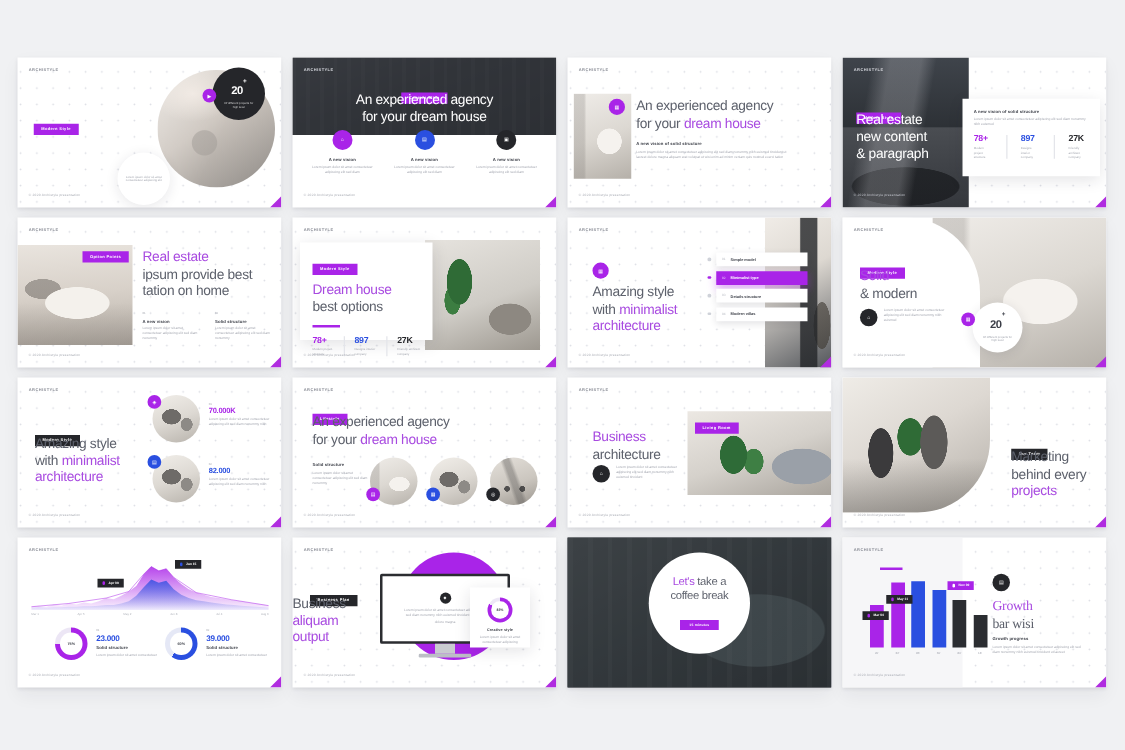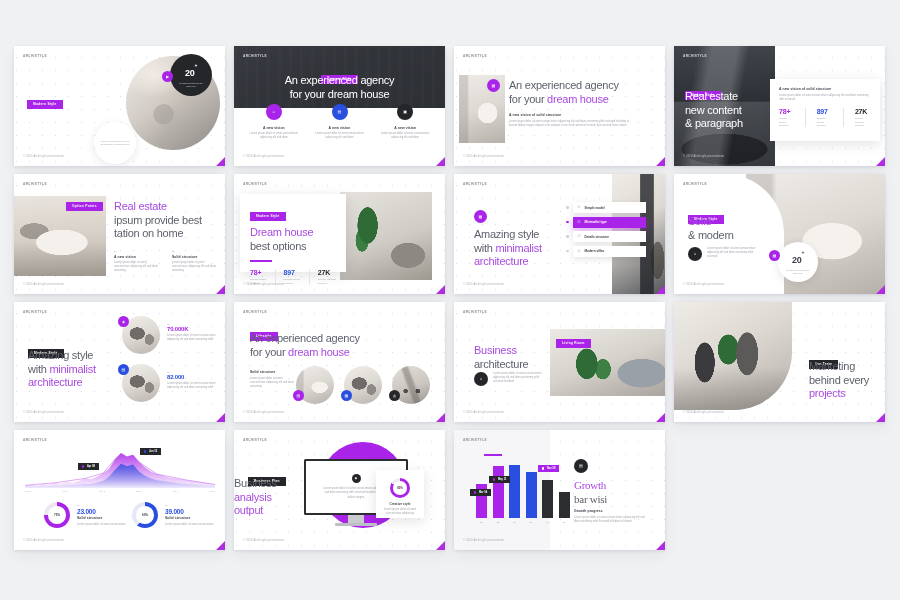--- a/index.html
+++ b/index.html
@@ -697,21 +697,21 @@
 
     <div class="slide">
       <div class="dots"></div>
       <div style="position:absolute;left:86px;top:12px;width:86px;height:86px;border-radius:50%;background:#a924e8;"></div>
       <div class="logo">ARCHISTYLE</div>
       <div style="position:absolute;left:14px;top:38px;">
         <span class="badge dark">Business plan</span>
       </div>
       <div style="position:absolute;left:0;top:47px;">
         <div class="h">Business</div>
-        <div class="h"><span class="a">analysis</span></div>
+        <div class="h"><span class="a">aliquam</span></div>
         <div class="h"><span class="a">output</span></div>
       </div>
       <div class="monitor" style="left:70px;top:29px;width:104px;">
         <div class="mon-screen" style="height:56px;display:flex;align-items:center;justify-content:center;flex-direction:column;padding:0 16px;">
           <div class="bub dark" style="position:relative;width:9px;height:9px;margin-bottom:4px;">
               <span class="ic" style="font-size:3px;">◆</span>
             </div>
           <div class="body" style="text-align:center;">Lorem ipsum dolor sit amet consectetuer adipiscing elit sed diam nonummy nibh euismod tincidunt ut laoreet dolore magna</div>
         </div>
         <div class="mon-neck" style="width:16px;height:8px;"></div>
@@ -721,20 +721,33 @@
         <div class="donut" style="width:20px;height:20px;margin:2px auto 0;background:conic-gradient(#a924e8 0 83%, #ede7f6 83% 100%);">
           <div class="hole" style="inset:3.4px;font-size:2.8px;">83%</div>
         </div>
         <div class="sub" style="margin-top:4px;font-size:3px;">Creative style</div>
         <div class="body" style="margin-top:2px;">Lorem ipsum dolor sit amet consectetuer adipiscing</div>
       </div>
       <div class="foot">© 2020 Archistyle presentation</div>
       <div class="corner"></div>
     </div>
 
+    <div class="slide dark">
+      <div class="ph ph-cafe" style="left:0;top:0;width:211px;height:120px;"></div>
+      <div style="position:absolute;inset:0;background:rgba(50,54,58,.55);"></div>
+      <div class="bub white" style="left:65px;top:12px;width:81px;height:81px;">
+        <div class="h c" style="font-size:9px;line-height:11px;">
+          <span class="a">Let's</span><span> take a</span>
+        </div>
+        <div class="h c" style="font-size:9px;line-height:11px;">coffee break</div>
+        <div style="margin-top:6px;">
+          <span class="cbtn">15 minutes</span>
+        </div>
+      </div>
+    </div>
 
     <div class="slide">
       <div class="dots"></div>
       <div style="position:absolute;left:0;top:0;width:96px;height:120px;background:#f6f6f8;"></div>
       <div class="logo">ARCHISTYLE</div>
       <div class="rule" style="position:absolute;left:30px;top:24px;width:18px;"></div>
       <div style="position:absolute;left:22px;top:30px;">
         <div class="bars">
           <div class="bar p" style="height:34px;"></div>
           <div class="bar p" style="height:52px;"></div>

